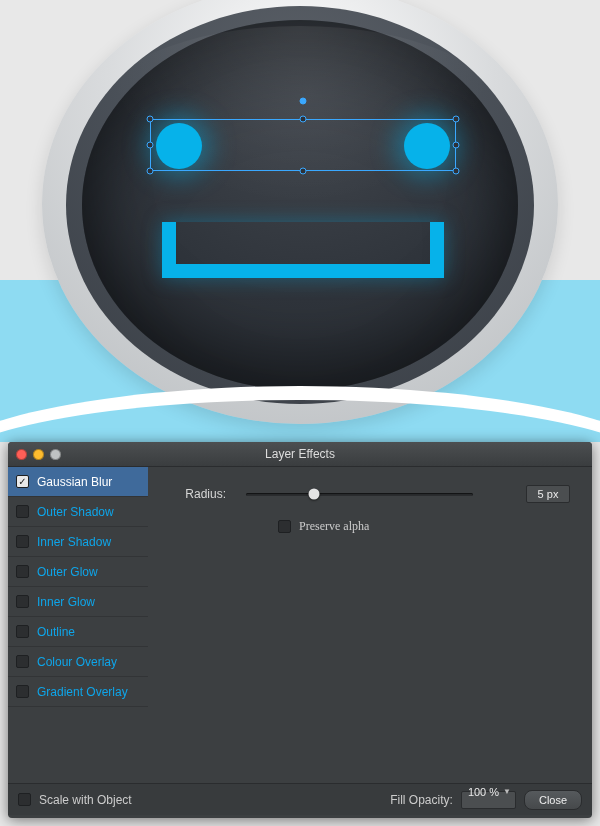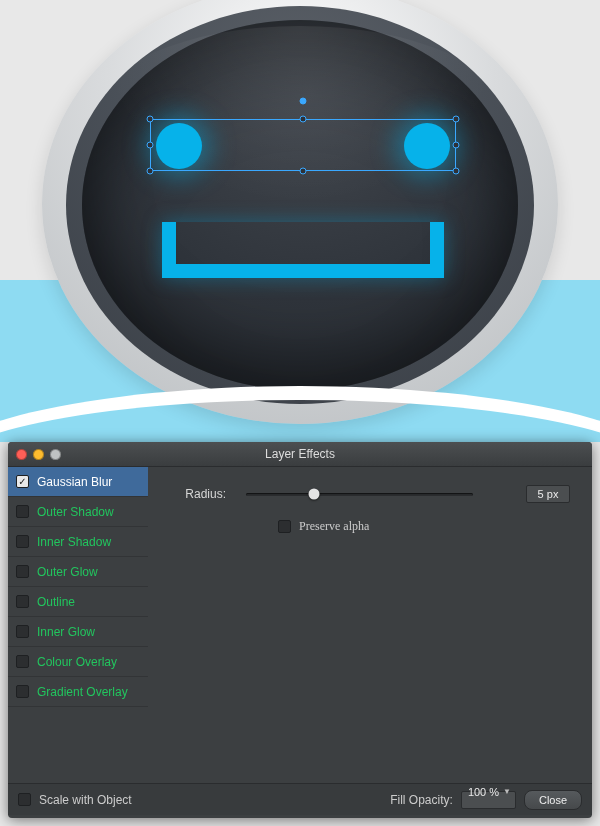--- a/index.html
+++ b/index.html
@@ -133,21 +133,21 @@
 
   .body {
     display: flex;
     height: 316px;
   }
   .sidebar { width: 140px; background: #3c3f41; }
   .effect-item {
     display: flex; align-items: center; gap: 8px;
     height: 30px; padding: 0 8px;
     border-bottom: 1px solid #323436;
-    color: #22c55e;
+    color: #0ea5e9;
     cursor: pointer;
   }
   .effect-item.selected { background: #3f6a9b; color: #fff; }
   .chk {
     width: 13px; height: 13px;
     border: 1px solid #1e2022;
     border-radius: 2px;
     background: #2c2e30;
     display: flex; align-items: center; justify-content: center;
     font-size: 10px; color: #111;
@@ -271,25 +271,25 @@
         <div class="effect-item">
           <div class="chk"></div>
           <span>Inner Shadow</span>
         </div>
         <div class="effect-item">
           <div class="chk"></div>
           <span>Outer Glow</span>
         </div>
         <div class="effect-item">
           <div class="chk"></div>
+          <span>Inner Glow</span>
+        </div>
+        <div class="effect-item">
+          <div class="chk"></div>
           <span>Outline</span>
-        </div>
-        <div class="effect-item">
-          <div class="chk"></div>
-          <span>Inner Glow</span>
         </div>
         <div class="effect-item">
           <div class="chk"></div>
           <span>Colour Overlay</span>
         </div>
         <div class="effect-item">
           <div class="chk"></div>
           <span>Gradient Overlay</span>
         </div>
       </div>

